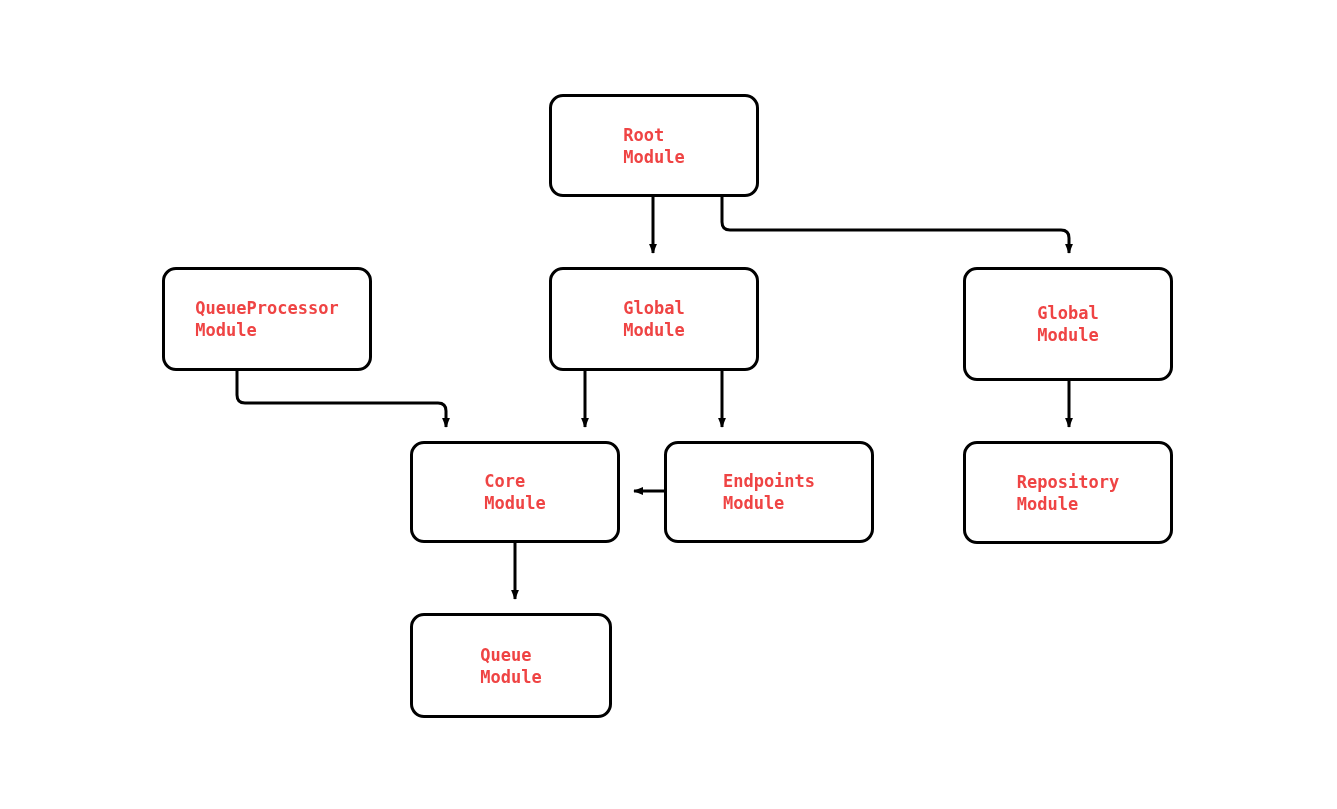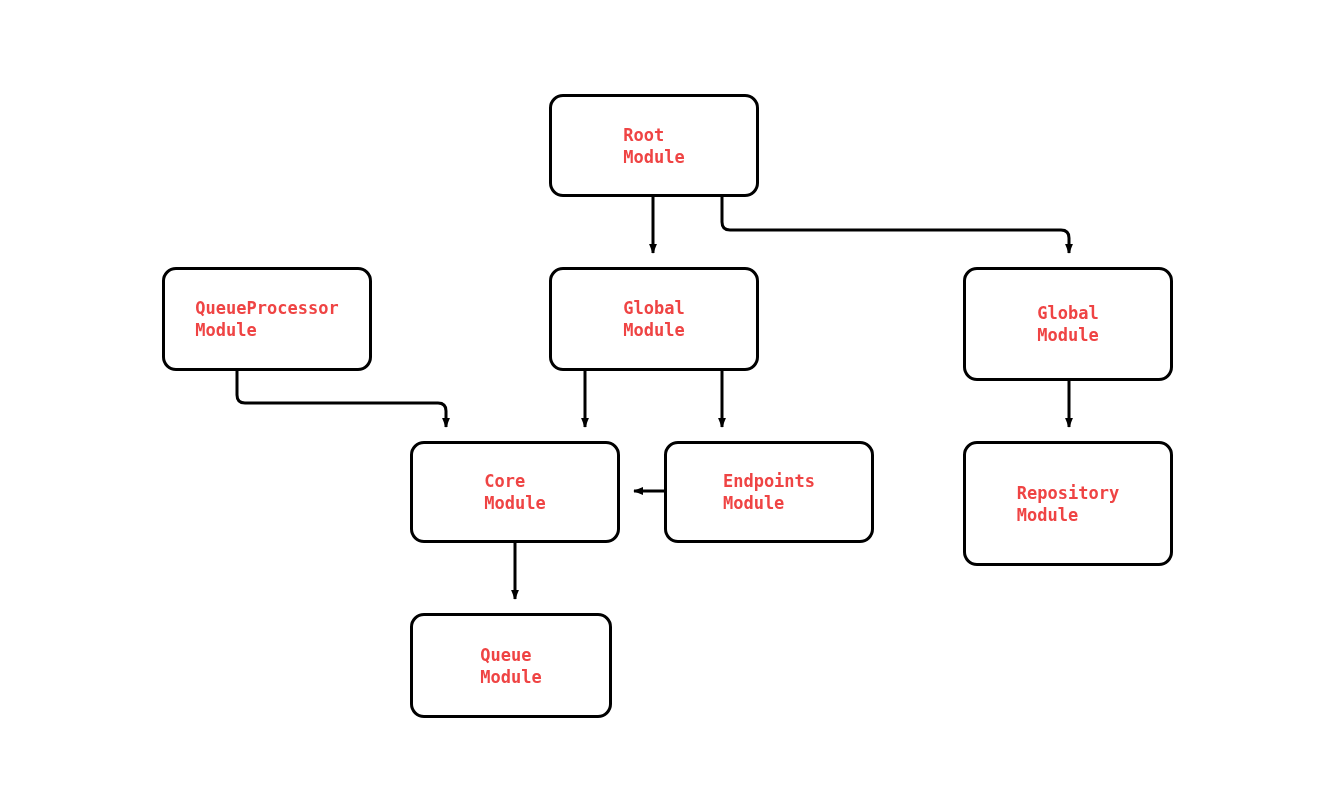--- a/index.html
+++ b/index.html
@@ -114,21 +114,21 @@
   <div class="node" style="left:410px; top:441px; width:210px; height:102px;">
     <span class="node-label">Core
 Module</span>
   </div>
 
   <div class="node" style="left:664px; top:441px; width:210px; height:102px;">
     <span class="node-label">Endpoints
 Module</span>
   </div>
 
-  <div class="node" style="left:963px; top:441px; width:210px; height:125px;">
+  <div class="node" style="left:963px; top:441px; width:210px; height:103px;">
     <span class="node-label">Repository
 Module</span>
   </div>
 
   <div class="node" style="left:410px; top:613px; width:202px; height:105px;">
     <span class="node-label">Queue
 Module</span>
   </div>
 
 </div>

